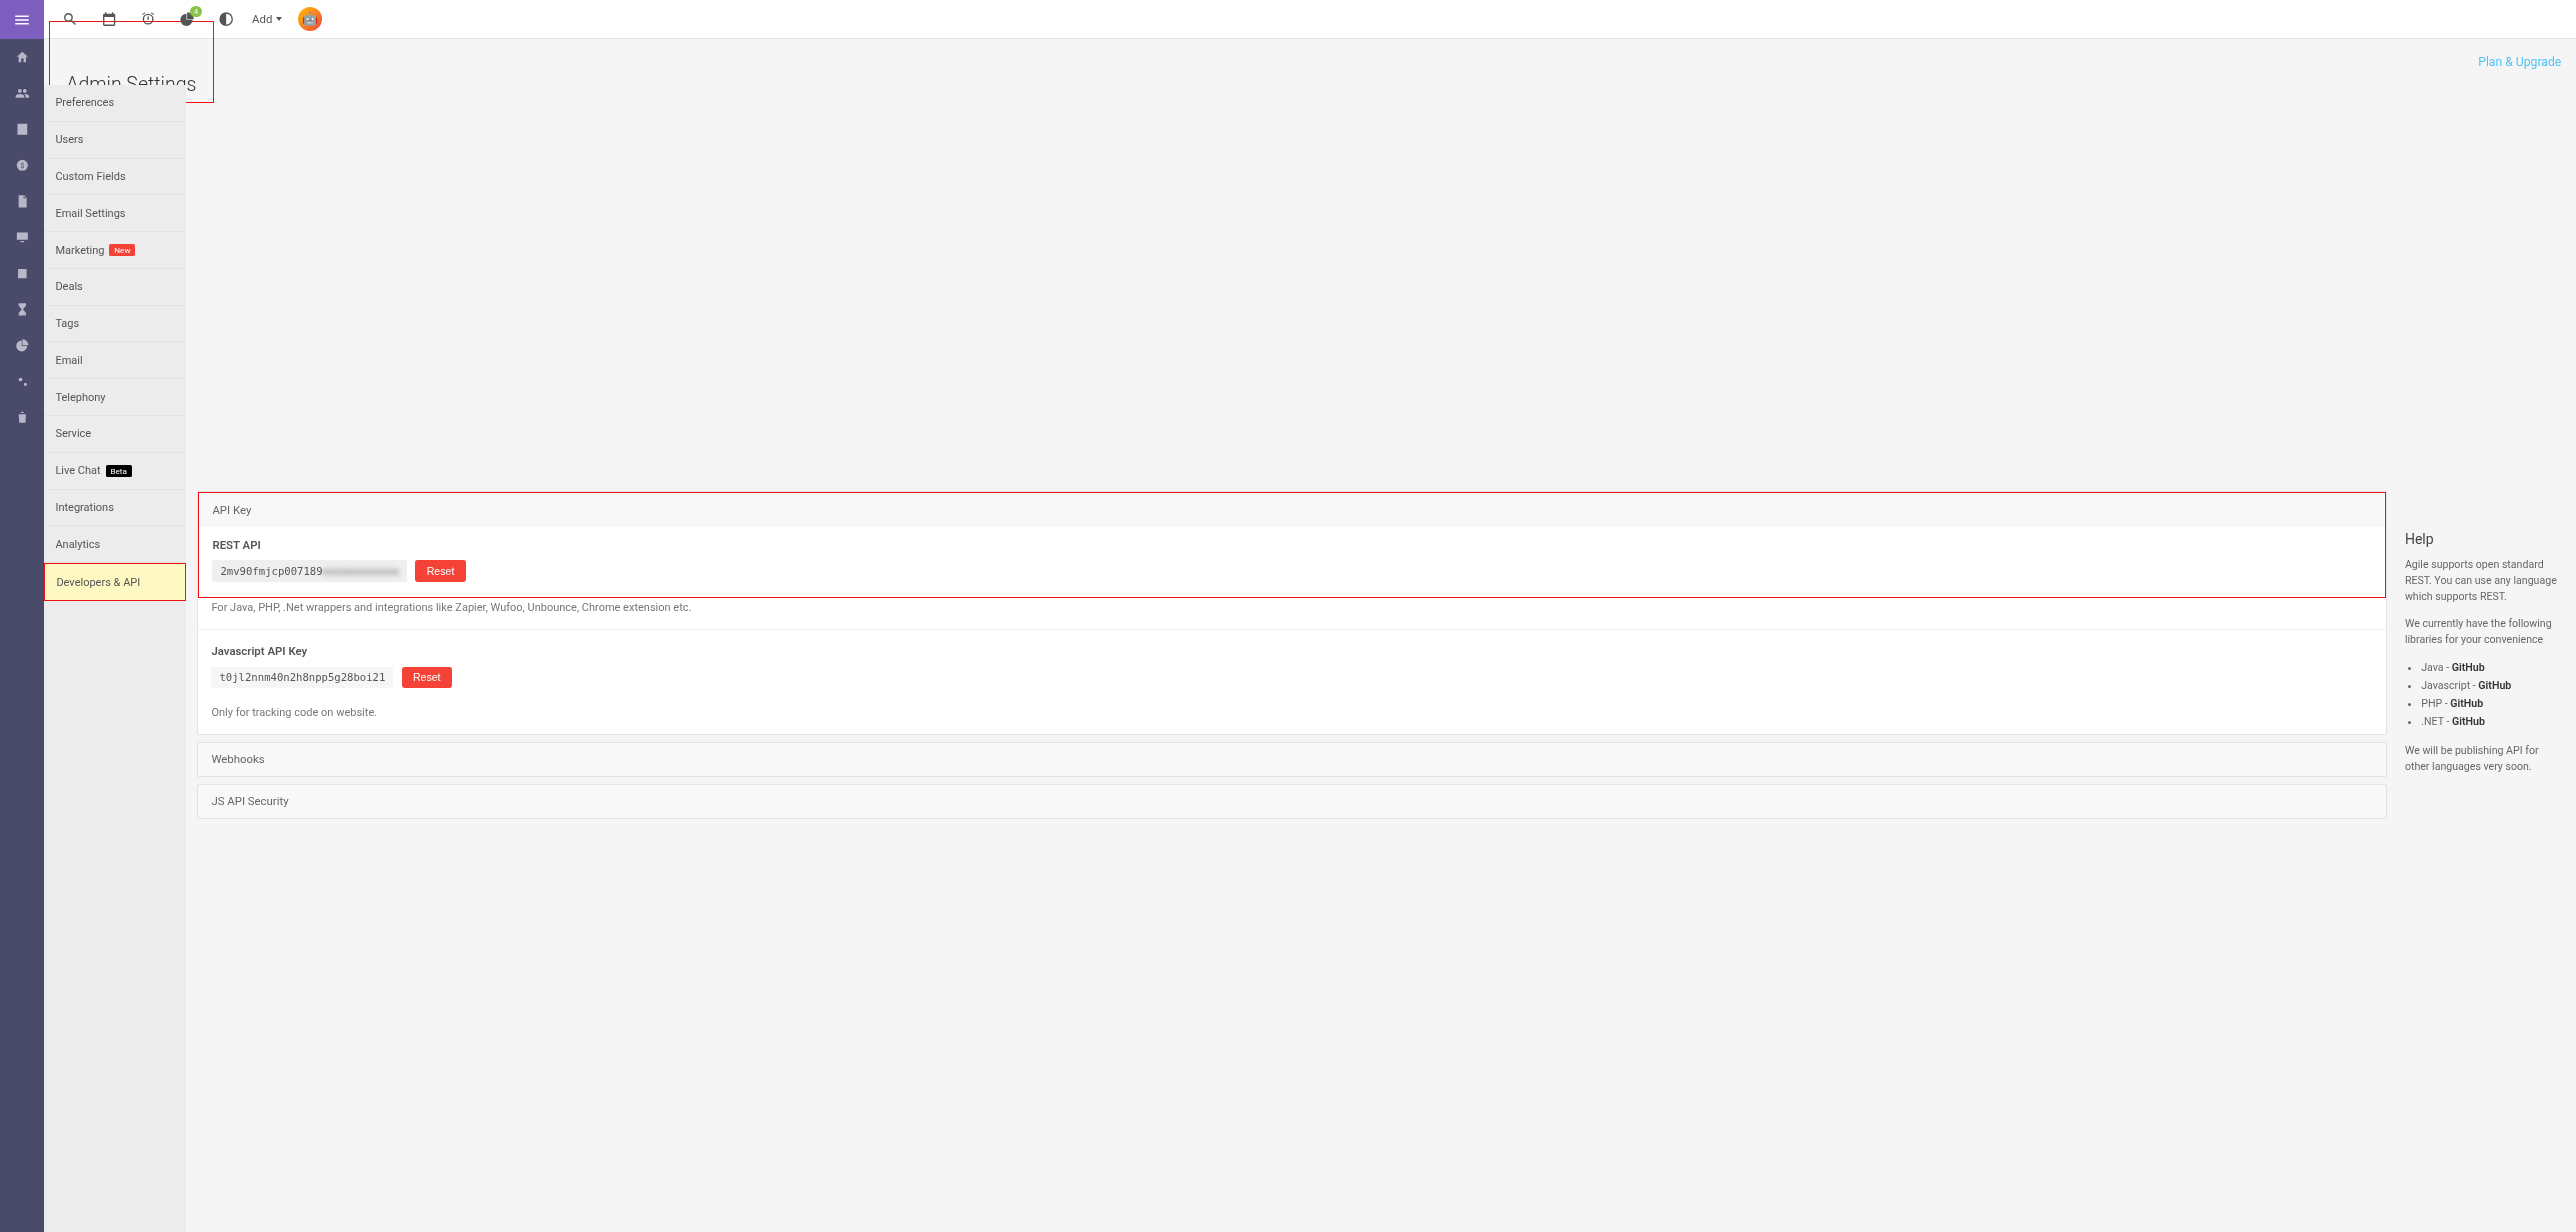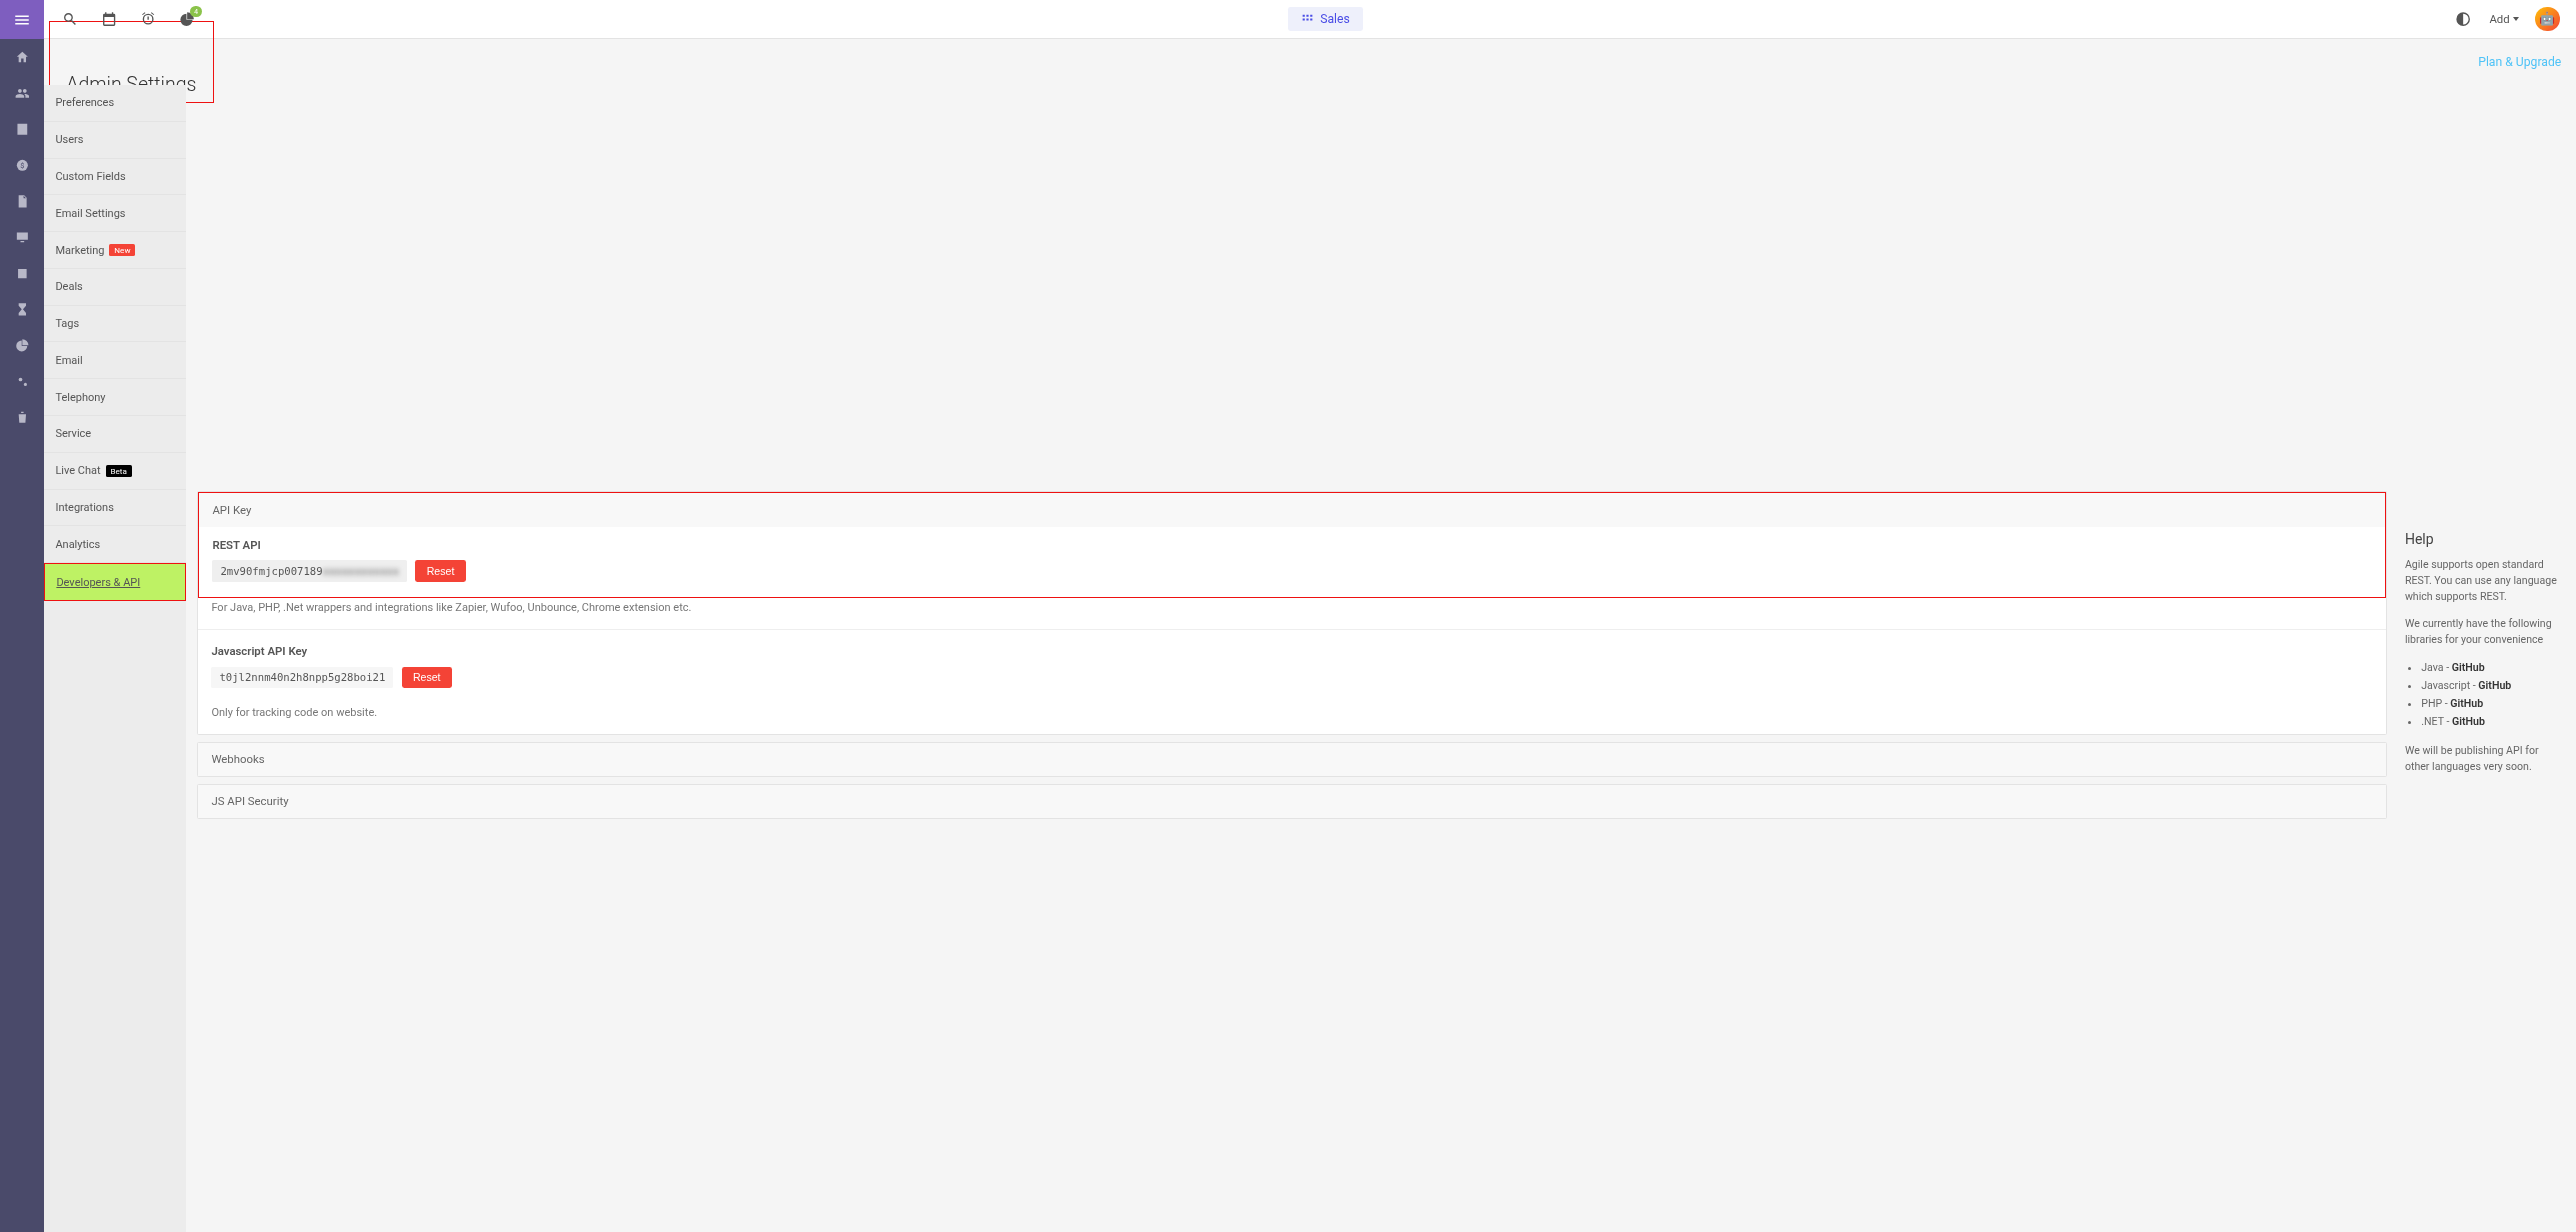--- a/index.html
+++ b/index.html
@@ -34,21 +34,21 @@
 .admin-title-box { border: 1.6px solid #e11; padding: 6.5px 16.3px; margin-left: 4.9px; }
 .admin-title { font-size: 19.5px; font-weight: 300; color: #333; margin-top: 44px; }
 .plan-link { color: #4fc3f7; font-size: 12.2px; cursor: pointer; }
 
 
 .body { flex: 1; display: flex; min-height: 0; }
 
 
 .settings-nav { width: 142px; background: #ececec; flex-shrink: 0; overflow-y: auto; }
 .snav-item { padding: 11.4px 11.4px; font-size: 11px; color: #555; cursor: pointer; border-bottom: 0.8px solid #e3e3e3; display: flex; align-items: center; gap: 4.9px; }
-.snav-item.active { background: #bef264; text-decoration: underline; }
+.snav-item.active { background: #fef9c3; }
 .snav-item.boxed { border: 1.6px solid #e11; }
 .badge-new { background: #f44336; color: #fff; font-size: 8.1px; padding: 0.8px 4.9px; border-radius: 1.6px; }
 .badge-beta { background: #000000; color: #fff; font-size: 8.1px; padding: 0.8px 4.9px; border-radius: 1.6px; }
 
 
 .main { flex: 1; padding: 9.8px 11.4px; display: flex; gap: 15px; align-items: center; overflow-y: auto; }
 .main-col { flex: 1; min-width: 0; }
 .panel { background: #fff; border: 0.8px solid #e3e3e3; border-radius: 1.6px; margin-bottom: 6.5px; }
 .panel-head { padding: 9.8px 13px; color: #666; font-size: 11.4px; background: #f8f8f8; border-bottom: 0.8px solid #eee; }
 .panel-head.collapsed { border-bottom: none; cursor: pointer; }
@@ -159,28 +159,20 @@
       <div class="tb-icon">
           <svg viewBox="0 0 24 24">
             <path d="M12 4a8 8 0 108 8 8 8 0 00-8-8zm0 14a6 6 0 116-6 6 6 0 01-6 6zM7 2L3 5l1 1 4-3zM17 2l4 3-1 1-4-3zM11 8h2v5h-2z"></path>
           </svg>
         </div>
       <div class="tb-icon">
         <svg viewBox="0 0 24 24">
             <path d="M12 2v10h10A10 10 0 0012 2zM11 4A9 9 0 1020 13H11z"></path>
           </svg>
         <span class="tb-badge">4</span>
-      </div>
-      <div class="tb-center">
-        <div class="sales-pill">
-          <svg viewBox="0 0 24 24">
-              <path d="M3 3h4v4H3zM10 3h4v4h-4zM17 3h4v4h-4zM3 10h4v4H3zM10 10h4v4h-4zM17 10h4v4h-4z"></path>
-            </svg>
-          <span>Sales</span>
-        </div>
       </div>
       <div class="tb-right">
         <div class="tb-icon">
             <svg viewBox="0 0 24 24">
               <path d="M12 2a10 10 0 100 20 10 10 0 000-20zm0 18V4a8 8 0 010 16z"></path>
             </svg>
           </div>
         <div class="add-dd">
           <span>Add</span>
           <span class="caret-down"></span>

